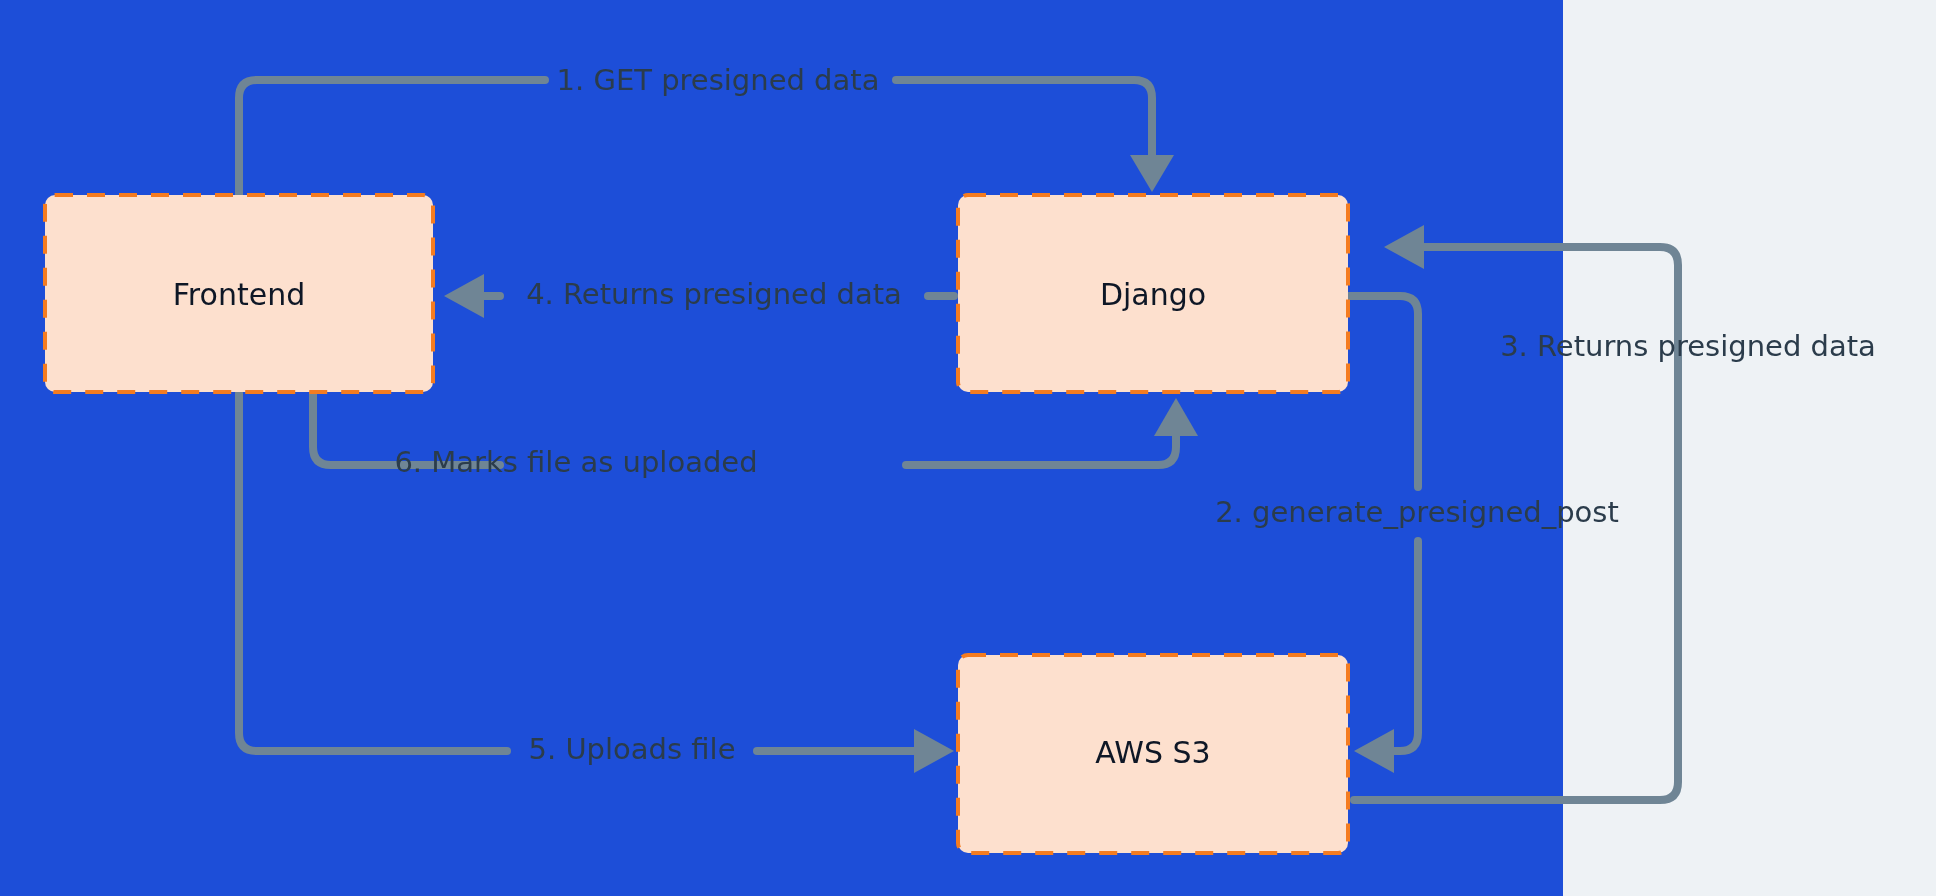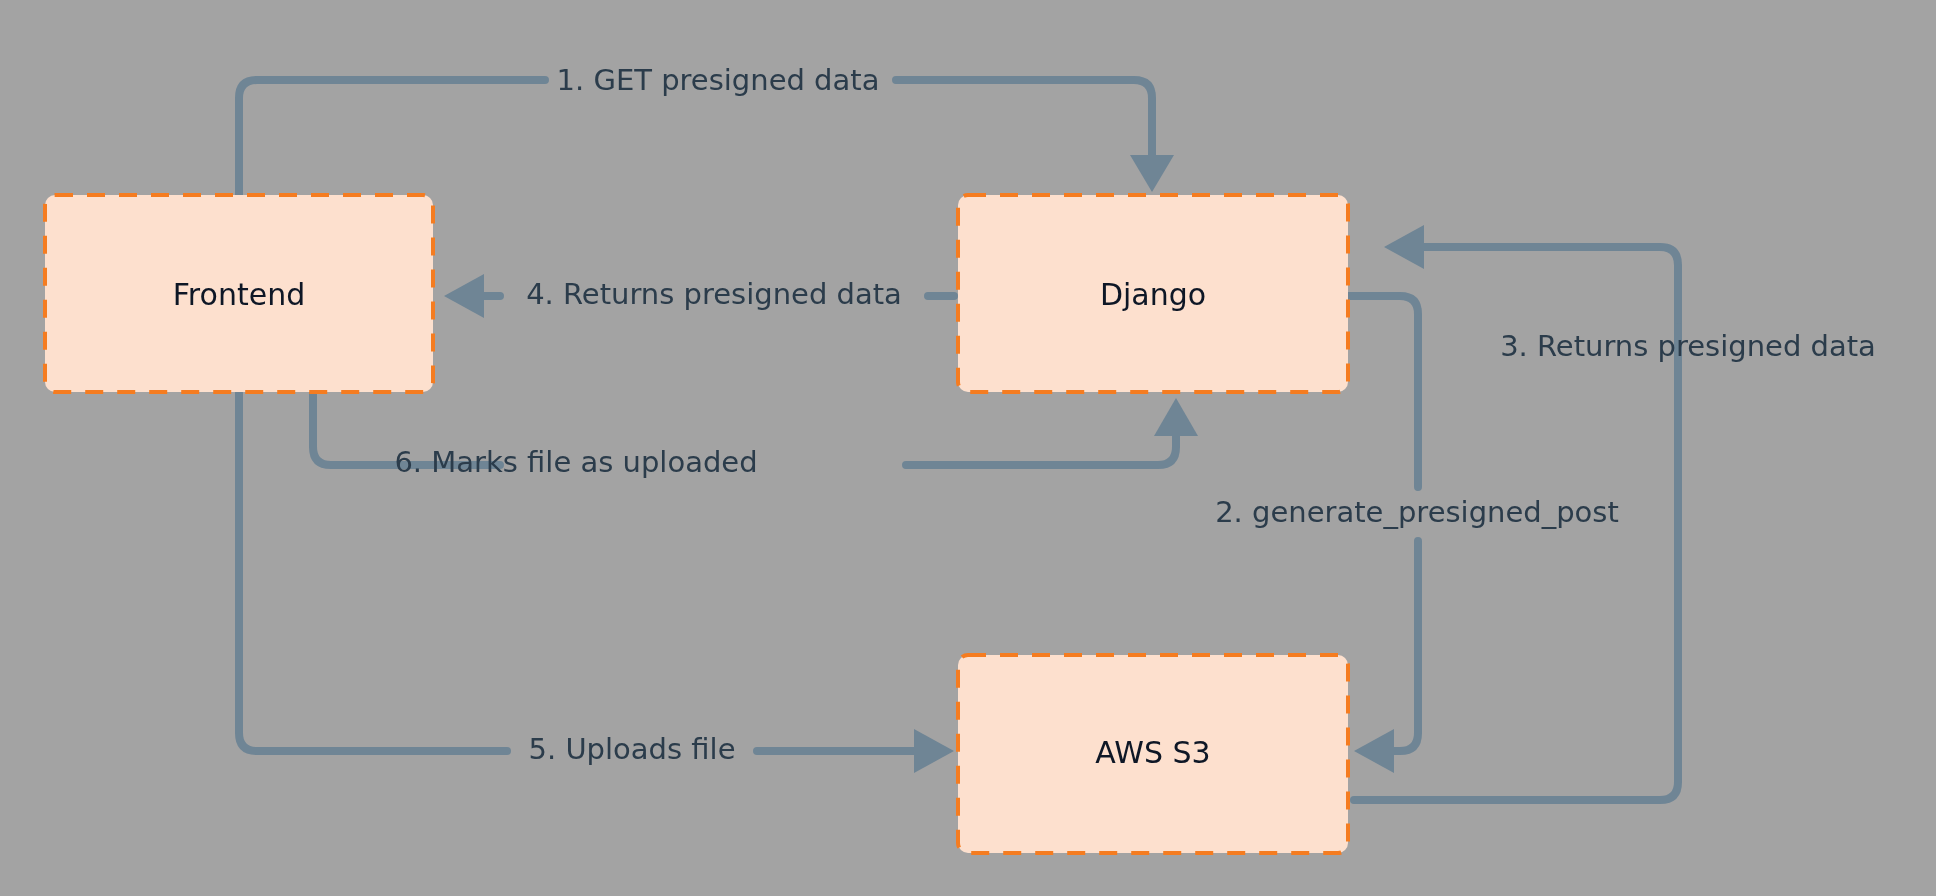--- a/index.html
+++ b/index.html
@@ -8,23 +8,23 @@
     background: #eef2f5;
   }
   body {
     width: 1936px;
     height: 896px;
     font-family: "DejaVu Sans", sans-serif;
     overflow: hidden;
   }
   #diagram-root {
     position: relative;
-    width: 1936px;
+    width: 1563px;
     height: 896px;
-    background: #a3a3a3;
+    background: #1d4ed8;
   }
   svg.canvas {
     position: absolute;
     top: 0;
     left: 0;
     width: 1936px;
     height: 896px;
     display: block;
   }
   .node-rect {

